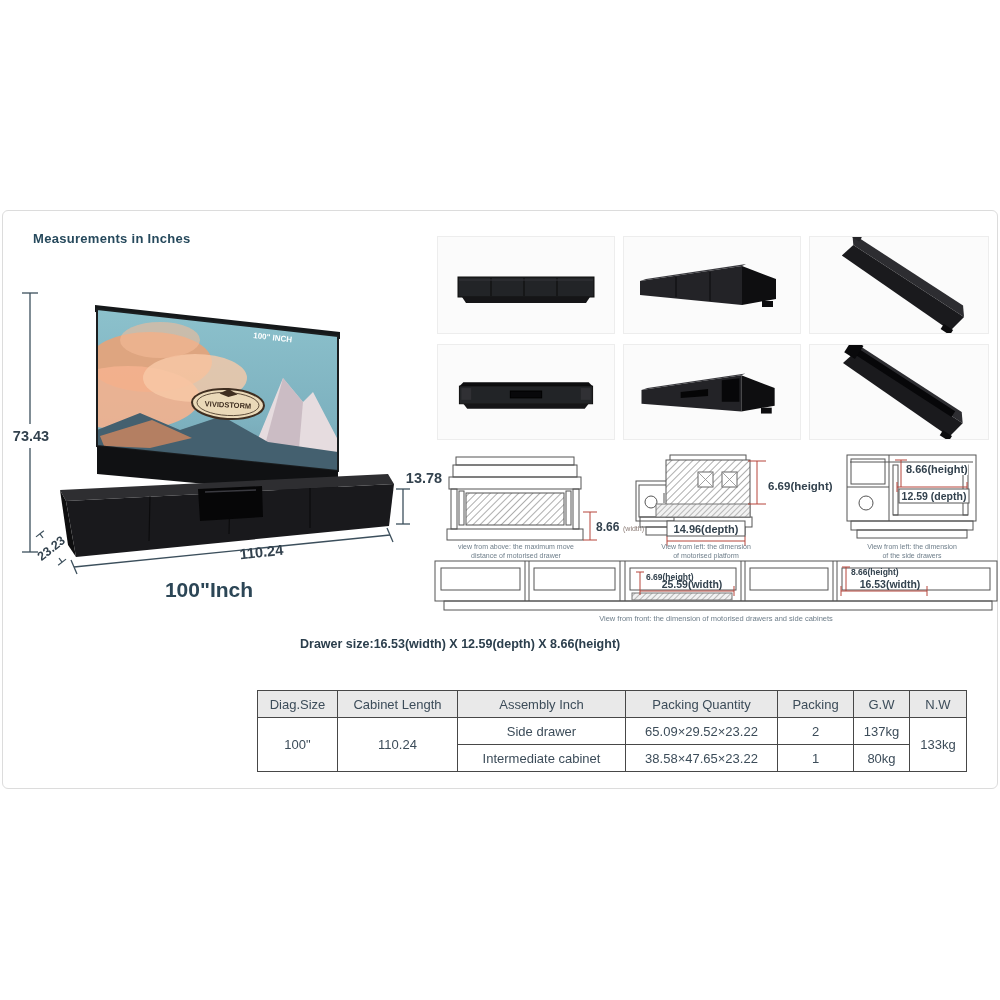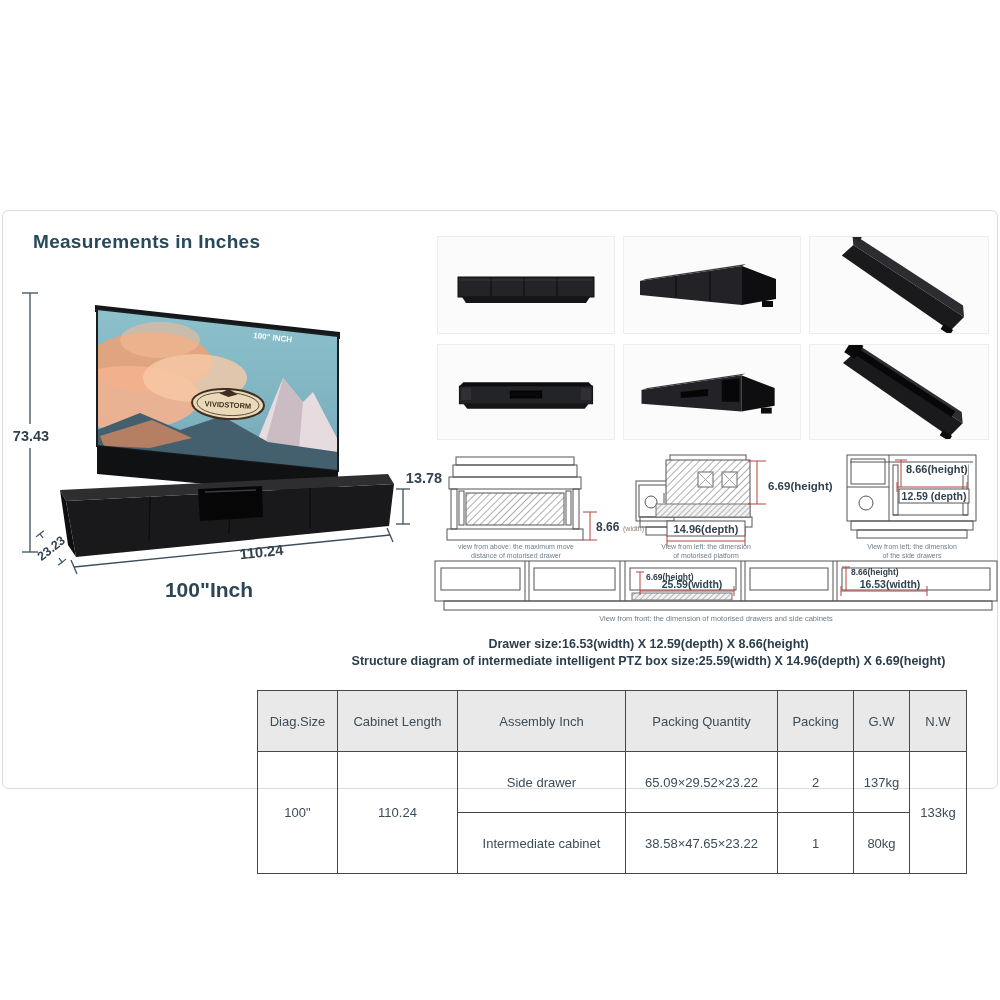--- a/index.html
+++ b/index.html
@@ -1,30 +1,30 @@
 <!DOCTYPE html>
 <html><head>
 <meta charset="utf-8">
 <style>
   html,body{margin:0;padding:0;background:#fff;}
   body{width:1000px;height:1000px;position:relative;font-family:"Liberation Sans",sans-serif;overflow:hidden;}
   .abs{position:absolute;}
   #content-box{left:2px;top:210px;width:994px;height:577px;border:1px solid #dcdcdc;border-radius:6px;background:#fff;}
-  #page-title{left:33px;top:231px;font-size:19px;font-weight:bold;color:#26495c;letter-spacing:.3px;}
+  #page-title{left:33px;top:231px;font-size:13px;font-weight:bold;color:#26495c;letter-spacing:.3px;}
   
   .thumb{background:#fbfbfb;border:1px solid #ededed;}
   .t-r1{top:236px;height:96px;} .t-r2{top:344px;height:94px;}
   .t-c1{left:437px;width:176px;} .t-c2{left:623px;width:176px;} .t-c3{left:809px;width:178px;}
   .thumb svg{width:100%;height:100%;display:block;}
   
-  #notes{left:300px;top:636px;width:697px;text-align:center;font-size:12.5px;font-weight:bold;color:#2b3e4c;line-height:16.5px;}
+  #notes{left:300px;top:636px;width:697px;text-align:left;font-size:12.5px;font-weight:bold;color:#2b3e4c;line-height:16.5px;}
   
   #spec-table{left:257px;top:690px;}
   #spec-table table{border-collapse:collapse;table-layout:fixed;font-size:13px;color:#3c4c59;}
-  #spec-table th,#spec-table td{border:1.5px solid #474747;text-align:center;padding:17px 2px;height:26px;font-weight:normal;overflow:hidden;white-space:nowrap;}
+  #spec-table th,#spec-table td{border:1.5px solid #474747;text-align:center;padding:0 2px;height:26px;font-weight:normal;overflow:hidden;white-space:nowrap;}
   #spec-table th{background:#e9e9e9;}
   text{font-family:"Liberation Sans",sans-serif;}
   .dim-num{fill:#33424e;font-weight:bold;}
   .cap{fill:#6e7e8a;}
   .tl{stroke:#555;stroke-width:1;fill:none;}
   .red{stroke:#b6453a;stroke-width:1;fill:none;}
 </style>
 </head>
 <body>
 
@@ -298,21 +298,20 @@
     <text x="646" y="580" font-size="8.5" class="dim-num">6.69(height)</text>
     <text x="692" y="588" text-anchor="middle" font-size="10.5" class="dim-num">25.59(width)</text>
     <text x="851" y="575" font-size="8.5" class="dim-num">8.66(height)</text>
     <text x="890" y="588" text-anchor="middle" font-size="10.5" class="dim-num">16.53(width)</text>
     <text x="716" y="621" text-anchor="middle" font-size="7.5" class="cap">View from front: the dimension of motorised drawers and side cabinets</text>
   </g>
 </svg>
 
 <div class="abs" id="notes">
   <div>Drawer size:16.53(width) X 12.59(depth) X 8.66(height)</div>
-  <div>Structure diagram of intermediate intelligent PTZ box size:25.59(width) X 14.96(depth) X 6.69(height)</div>
 </div>
 
 <div class="abs" id="spec-table">
   <table>
     <colgroup>
       <col style="width:80px">
         <col style="width:120px">
         <col style="width:168px">
       <col style="width:152px">
         <col style="width:76px">

